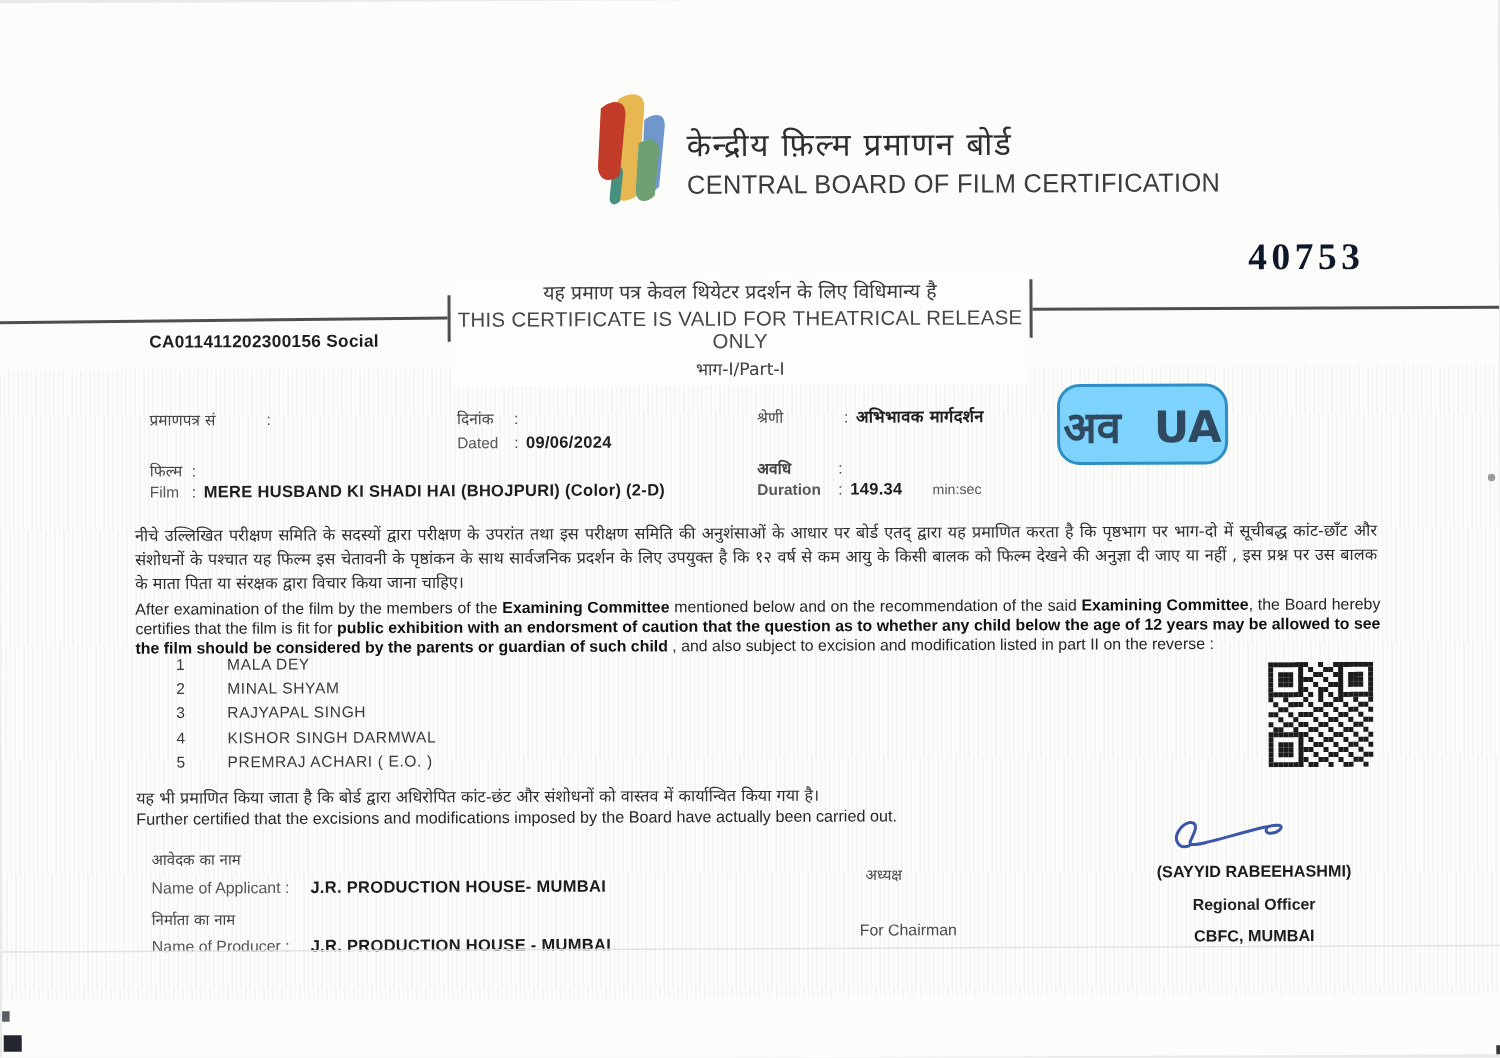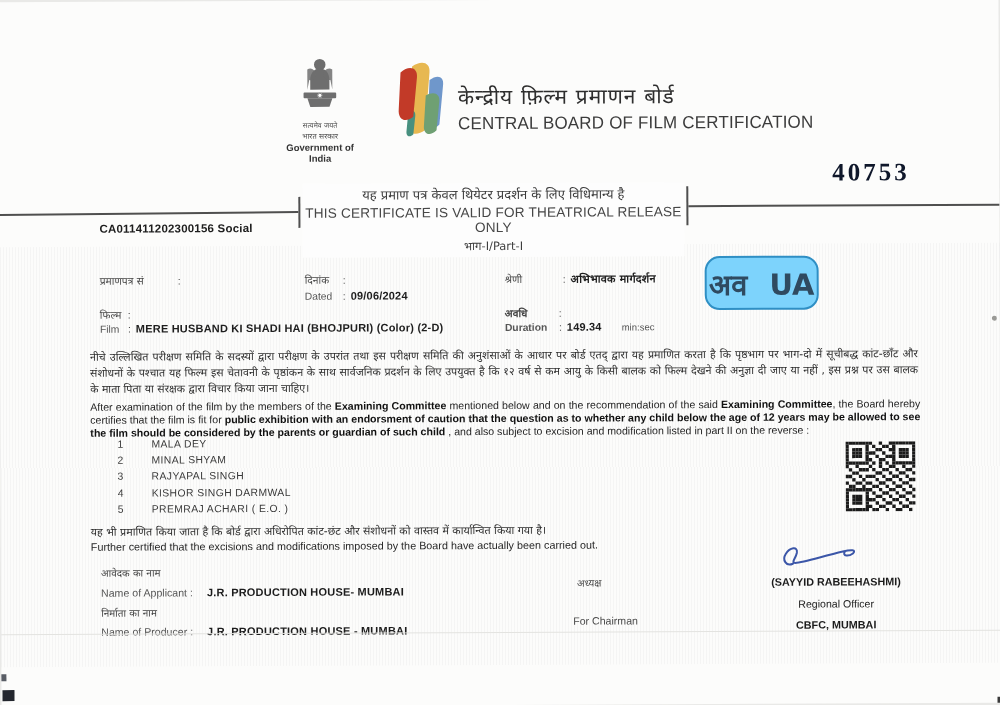--- a/index.html
+++ b/index.html
@@ -88,53 +88,36 @@
   .fval{font-weight:700;font-size:11px;color:#1c1c1c;letter-spacing:0.2px;}
   #applicant-hi{left:100px;top:564px;}
   #applicant-en{left:100px;top:581px;}
   #producer-hi{left:100px;top:604px;}
   #producer-en{left:100px;top:620px;}
   #applicant-en .fval,#producer-en .fval{margin-left:14px;}
   #chairman-hi{left:576px;top:576px;font-size:10px;color:#474747;}
   #chairman-en{left:572px;top:615px;font-size:10.6px;color:#4a4a4a;}
   #signature{left:778px;top:544px;}
   #signer-name{left:745px;top:577px;width:180px;text-align:center;font-weight:700;font-size:10.8px;color:#1c1c1c;}
-  #signer-title{left:745px;top:599px;width:180px;text-align:center;font-weight:400;font-size:10.6px;color:#222;}
+  #signer-title{left:745px;top:599px;width:180px;text-align:center;font-weight:700;font-size:10.6px;color:#222;}
   #signer-org{left:745px;top:620px;width:180px;text-align:center;font-weight:700;font-size:10.8px;color:#1c1c1c;}
   
   #edge-bottom{left:0;top:632px;width:1000px;height:1px;background:#e3e3e0;}
   .speck{position:absolute;background:#2f3440;}
   #speck1{left:0;top:672px;width:5px;height:7px;opacity:.8;}
   #speck2{left:1px;top:688px;width:12px;height:11px;background:#23262e;}
   #speck3{left:992px;top:318px;width:5px;height:5px;border-radius:50%;background:#9a9a96;}
   #speck4{left:996px;top:699px;width:4px;height:6px;background:#3a3a3a;}
 </style>
 </head>
 <body>
 
 <div id="sheet">
   <div class="texture"></div>
 
-  <div class="abs" id="emblem-block">
-    <svg width="48" height="60" viewBox="0 0 50 62">
-      <g fill="#6e6e6e">
-        <circle cx="25" cy="9" r="6"></circle>
-        <path d="M25,13 c-7,0 -10,6 -10,12 l0,10 20,0 0,-10 c0,-6 -3,-12 -10,-12z"></path>
-        <path d="M12,14 a6,6 0 1,1 2,11 l-2,10 z" opacity=".85"></path>
-        <path d="M38,14 a6,6 0 1,0 -2,11 l2,10 z" opacity=".85"></path>
-        <rect x="8" y="38" width="34" height="6" rx="1"></rect>
-        <circle cx="25" cy="41" r="2.6" fill="#fcfcfb"></circle>
-        <circle cx="25" cy="41" r="2.2" fill="none" stroke="#6e6e6e" stroke-width="0.9"></circle>
-        <path d="M12,44 h26 l-3,9 h-20 z"></path>
-      </g>
-    </svg>
-    <div class="cap1 hi">सत्यमेव जयते</div>
-    <div class="cap2 hi">भारत सरकार</div>
-    <div class="cap3">Government of India</div>
-  </div>
 
   <svg class="abs" id="film-logo" width="58" height="90" viewBox="0 0 60 92">
     <path d="M38,24 C46,18 53,20 52,29 L48,70 C41,77 35,74 36,65 Z" fill="#6f97cb"></path>
     <path d="M20,10 C30,3 39,6 38,16 L33,76 C23,83 15,79 16,69 Z" fill="#e7b851"></path>
     <path d="M34,40 C42,35 49,38 48,46 L45,76 C38,83 31,80 32,71 Z" fill="#6fa073"></path>
     <path d="M16,56 C20,54 24,56 23,62 L21,80 C17,84 13,82 14,76 Z" fill="#47907f"></path>
     <path d="M8,16 C17,8 26,11 25,21 L21,62 C12,69 5,64 6,54 Z" fill="#c23a28"></path>
   </svg>
 
   <div class="abs" id="org-names">

